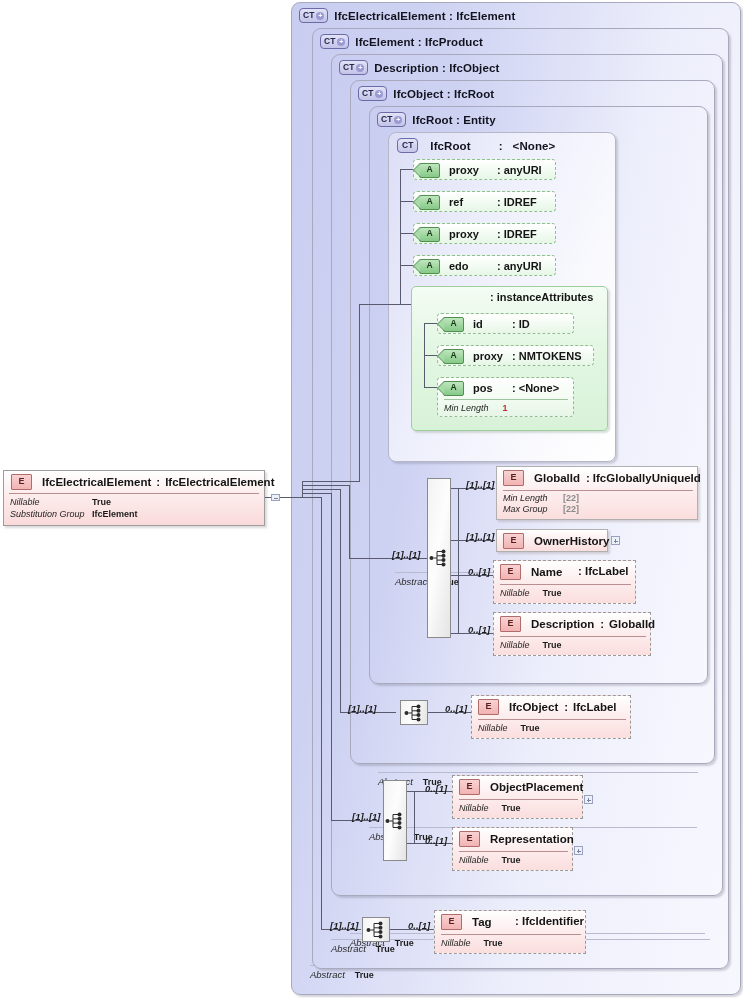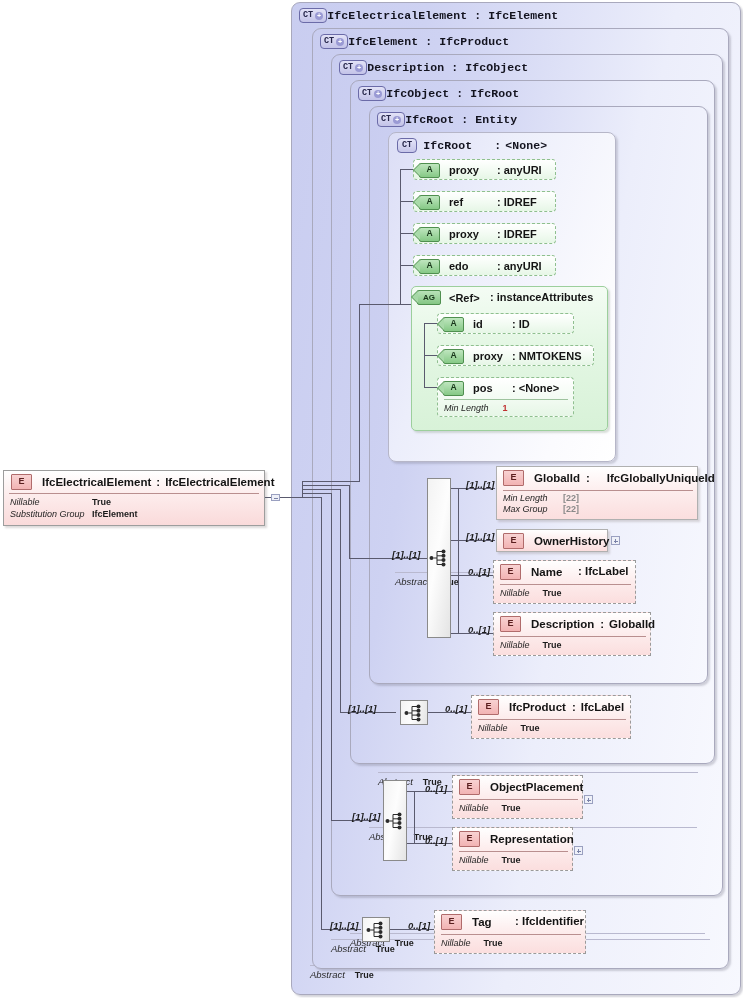--- a/index.html
+++ b/index.html
@@ -14,23 +14,22 @@
   .ct-box{
     position:absolute;
     border:1px solid #a9a9bd;
     border-radius:9px;
     background:linear-gradient(100deg,#c9cdf0 0%,#ced2f2 22%,#eceefb 62%,#f7f8fe 100%);
     box-shadow:2px 2px 2px rgba(120,120,140,.33);
     box-sizing:border-box;
   }
   .ct-head{
     position:absolute;left:8px;top:5px;
-    display:flex;align-items:center;
+    display:flex;align-items:center;gap:6px;
     white-space:nowrap;
-    font-family:Liberation Mono, monospace;
   }
   .ct-title{font-size:11.5px;font-weight:bold;color:#13131f;letter-spacing:.1px;}
   .badge-ct{
     display:inline-flex;align-items:center;justify-content:center;
     height:13px;padding:0 3px;border:1px solid #6b6ba8;border-radius:4px;
     background:linear-gradient(180deg,#e2e2f7 0%,#c3c3e8 100%);
     font-size:8.5px;font-weight:bold;color:#26264a;line-height:1;
   }
   .badge-ct .plus{
     display:inline-block;width:8px;height:8px;margin-left:2px;border-radius:50%;
@@ -292,24 +291,20 @@
     <div class="attr-inner">
       <span class="badge-a">A</span>
       <span class="attr-name">edo</span>
     </div>
     <span class="attr-type" style="left:83px;top:4px;">
       <span>:</span> <span>anyURI</span>
     </span>
   </div>
 
   <div class="ag-box" style="left:411px;top:286px;width:197px;height:145px;">
-    <div class="attr-inner" style="height:21px;">
-      <span class="badge-ag" style="margin-left:5px;">AG</span>
-      <span class="attr-name" style="margin-left:8px;">&lt;Ref&gt;</span>
-    </div>
     <span class="attr-type" style="left:78px;top:4px;">
       <span>:</span> <span>instanceAttributes</span>
     </span>
   </div>
 
   <div class="ln ln-v" style="left:424px;top:323px;width:1px;height:64px;"></div>
   <div class="ln ln-h" style="left:424px;top:323px;width:13px;height:1px;"></div>
   <div class="ln ln-h" style="left:424px;top:355px;width:13px;height:1px;"></div>
   <div class="ln ln-h" style="left:424px;top:387px;width:13px;height:1px;"></div>
 
@@ -419,21 +414,21 @@
   <div class="ln ln-h" style="left:451px;top:540px;width:44px;height:1px;"></div>
   <div class="ln ln-h" style="left:451px;top:575px;width:44px;height:1px;"></div>
   <div class="ln ln-h" style="left:451px;top:633px;width:44px;height:1px;"></div>
 
   <div class="card" style="left:466px;top:479px;">[1]..[1]</div>
   <div class="el-box el-solid" style="left:496px;top:466px;width:202px;height:54px;">
     <div class="el-head">
       <span class="badge-e">E</span>
       <span class="el-name">GlobalId</span>
       <span class="el-name" style="margin-left:6px;">:</span>
-      <span class="el-name" style="margin-left:17px;">IfcGloballyUniqueId</span>
+      <span class="el-name" style="margin-left:3px;">IfcGloballyUniqueId</span>
     </div>
     <div class="el-sep" style="left:6px;top:23px;width:190px;"></div>
     <div class="facet-row" style="left:6px;top:26px;">
       <span class="fk">Min Length</span>
     </div>
     <div class="facet-row" style="left:66px;top:26px;">
       <span class="fv" style="color:#8a8a8a;">[22]</span>
     </div>
     <div class="facet-row" style="left:6px;top:37px;">
       <span class="fk">Max Group</span>
@@ -497,21 +492,21 @@
       <circle cx="14.5" cy="6.8" r="2" fill="#2b2b2b"></circle>
       <circle cx="14.5" cy="11.1" r="2" fill="#2b2b2b"></circle>
       <circle cx="14.5" cy="15.5" r="2" fill="#2b2b2b"></circle>
     </svg>
   </div>
   <div class="ln ln-h" style="left:428px;top:712px;width:45px;height:1px;"></div>
   <div class="card" style="left:445px;top:703px;">0..[1]</div>
   <div class="el-box el-dashed" style="left:471px;top:695px;width:160px;height:44px;">
     <div class="el-head">
       <span class="badge-e">E</span>
-      <span class="el-name">IfcProduct</span>
+      <span class="el-name">IfcObject</span>
       <span class="el-name" style="margin-left:6px;">:</span>
       <span class="el-name" style="margin-left:5px;">IfcLabel</span>
     </div>
     <div class="el-sep" style="left:6px;top:23px;width:148px;"></div>
     <div class="facet-row" style="left:6px;top:27px;">
       <span class="fk">Nillable</span>
       <span class="fv" style="margin-left:13px;">True</span>
     </div>
   </div>
 

